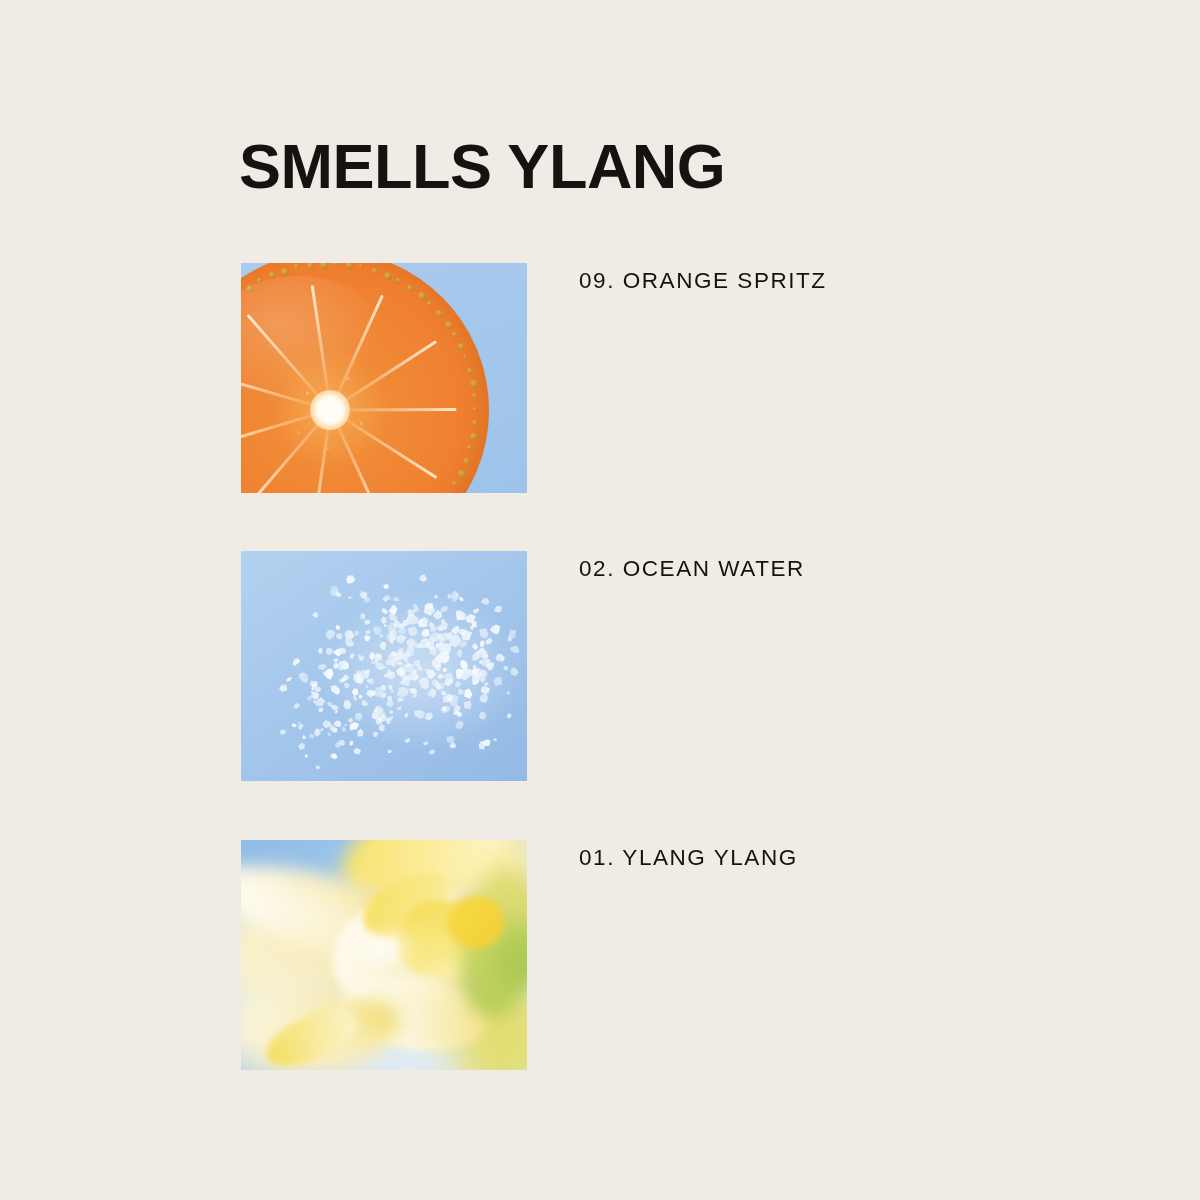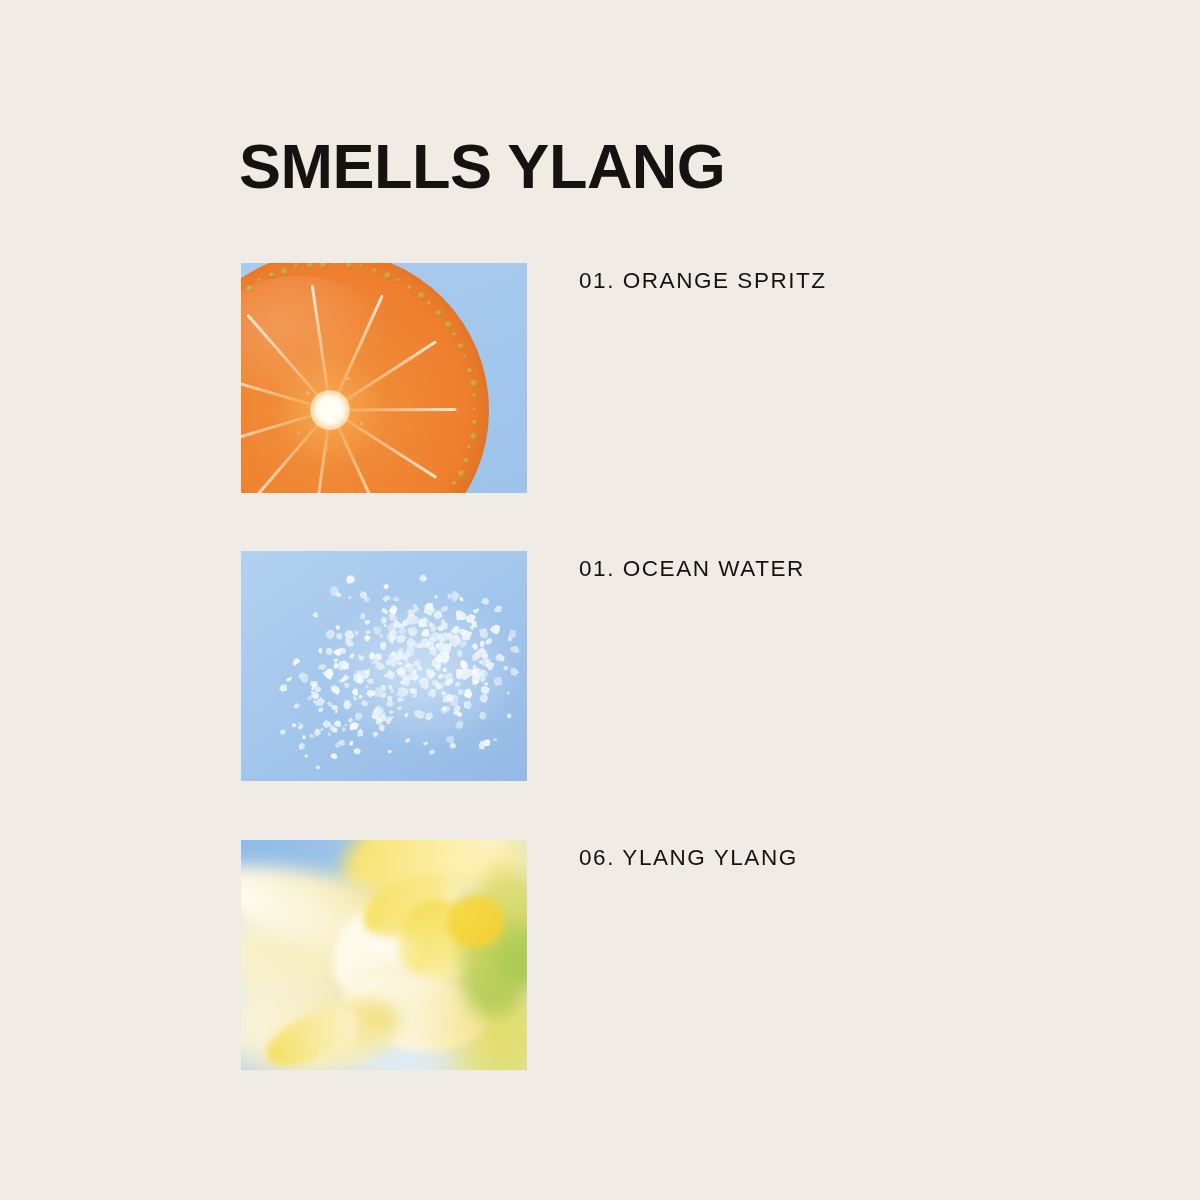--- a/index.html
+++ b/index.html
@@ -275,21 +275,21 @@
               <div class="orange-seg" style="transform: rotate(237.091deg);"></div>
               <div class="orange-seg" style="transform: rotate(269.818deg);"></div>
               <div class="orange-seg" style="transform: rotate(302.545deg);"></div>
               <div class="orange-seg" style="transform: rotate(335.273deg);"></div>
             </div>
           <div class="orange-pulp"></div>
           <div class="orange-core"></div>
           <div class="orange-gloss"></div>
         </div>
       </div>
-      <div class="ingredient-label">01. ORANGE SPRITZ</div>
+      <div class="ingredient-label">09. ORANGE SPRITZ</div>
     </div>
 
     <div class="ingredient-row row-2">
       <div class="thumb">
         <div class="salt-scene"></div>
         <div class="salt-haze"></div>
         <div id="saltGrains" style="position:absolute;inset:0;">
             <div class="salt-grain" style="left: 200.908px; top: 143.236px; width: 9.26616px; height: 10.404px; transform: rotate(253.017deg); clip-path: polygon(88.5% 51%, 67.2% 82.7%, 22.1% 87.3%, 12.3% 45.1%, 34.9% 9.7%, 91.6% 23.1%); opacity: 0.82; filter: blur(0.46px); background: linear-gradient(135deg, rgb(247, 251, 255), rgb(217, 233, 248));"></div>
             <div class="salt-grain" style="left: 91.2846px; top: 111.052px; width: 7.95095px; height: 7.72332px; transform: rotate(115.437deg); clip-path: polygon(95.2% 63.9%, 46.1% 83.9%, 6.5% 69.2%, 27.5% 19.8%, 69.5% 21.8%); opacity: 0.91; filter: blur(0.9px); background: linear-gradient(135deg, rgb(255, 255, 255), rgb(234, 244, 253));"></div>
             <div class="salt-grain" style="left: 147.595px; top: 164.958px; width: 5.49438px; height: 4.007px; transform: rotate(123.497deg); clip-path: polygon(83.3% 64.7%, 46.4% 91.2%, 16.4% 55.9%, 18.2% 24.9%, 73.8% 23.9%); opacity: 0.69; filter: blur(0.48px); background: linear-gradient(135deg, rgb(255, 255, 255), rgb(234, 244, 253));"></div>
@@ -627,21 +627,21 @@
             <div class="salt-grain" style="left: 229.573px; top: 116.445px; width: 8.43394px; height: 9.21904px; transform: rotate(284.365deg); clip-path: polygon(88.2% 64.3%, 72.6% 89.9%, 29.8% 81.1%, 10.6% 36.3%, 44.2% 7.2%, 75.5% 23.6%); opacity: 0.99; filter: blur(0.75px); background: linear-gradient(135deg, rgb(255, 255, 255), rgb(234, 244, 253));"></div>
             <div class="salt-grain" style="left: 207.846px; top: 190.514px; width: 7.79308px; height: 6.92303px; transform: rotate(63.1336deg); clip-path: polygon(87.6% 64.8%, 62.9% 97.7%, 33.3% 96.1%, 7.8% 54%, 22.9% 21.6%, 49.8% 11.1%, 83.9% 16%); opacity: 0.78; filter: blur(0.58px); background: linear-gradient(135deg, rgb(255, 255, 255), rgb(234, 244, 253));"></div>
             <div class="salt-grain" style="left: 252.152px; top: 185.869px; width: 4.84146px; height: 5.32936px; transform: rotate(283.472deg); clip-path: polygon(88.5% 59%, 47.6% 88.2%, 12.3% 58.2%, 24.5% 7.2%, 66.4% 17.2%); opacity: 0.63; filter: blur(0.8px); background: linear-gradient(135deg, rgb(255, 255, 255), rgb(234, 244, 253));"></div>
             <div class="salt-grain" style="left: 237.91px; top: 126.022px; width: 6.07649px; height: 4.00643px; transform: rotate(130.905deg); clip-path: polygon(85.2% 50.9%, 59.3% 90.4%, 11% 75.3%, 1% 43.4%, 30.6% 16.4%, 87.5% 17.3%); opacity: 0.77; filter: blur(0.78px); background: linear-gradient(135deg, rgb(247, 251, 255), rgb(217, 233, 248));"></div>
             <div class="salt-grain" style="left: 204.061px; top: 183.612px; width: 10.8266px; height: 8.94915px; transform: rotate(345.187deg); clip-path: polygon(85.1% 68.2%, 68% 90.9%, 24.8% 83.5%, 14.8% 62.7%, 16.7% 15.8%, 59.1% 12.3%, 84% 21.7%); opacity: 0.56; filter: blur(0.6px); background: linear-gradient(135deg, rgb(247, 251, 255), rgb(217, 233, 248));"></div>
             <div class="salt-grain" style="left: 200.63px; top: 116.459px; width: 5.63781px; height: 6.25156px; transform: rotate(75.3292deg); clip-path: polygon(88.5% 57.2%, 57.9% 88.2%, 8.4% 71.3%, 21.8% 14.3%, 77.7% 23.4%); opacity: 0.91; filter: blur(0.52px); background: linear-gradient(135deg, rgb(255, 255, 255), rgb(234, 244, 253));"></div>
             <div class="salt-grain" style="left: 264.661px; top: 161.858px; width: 6.41613px; height: 5.74531px; transform: rotate(103.994deg); clip-path: polygon(95.9% 53.5%, 66.2% 94.3%, 25.2% 79.4%, 6.4% 69.7%, 24.3% 14.4%, 57% 9.1%, 82.8% 30.8%); opacity: 0.8; filter: blur(0.82px); background: linear-gradient(135deg, rgb(255, 255, 255), rgb(234, 244, 253));"></div>
             <div class="salt-grain" style="left: 236.704px; top: 140.526px; width: 11.0967px; height: 12.5272px; transform: rotate(214.851deg); clip-path: polygon(86.7% 55.4%, 54.6% 96.8%, 16.1% 71.2%, 9.1% 28.1%, 39% 17.1%, 73.3% 21.1%); opacity: 0.8; filter: blur(0.35px); background: linear-gradient(135deg, rgb(247, 251, 255), rgb(217, 233, 248));"></div>
           </div>
       </div>
-      <div class="ingredient-label">01. OCEAN WATER</div>
+      <div class="ingredient-label">02. OCEAN WATER</div>
     </div>
 
     <div class="ingredient-row row-3">
       <div class="thumb">
         <div class="flower-scene">
 
           <div class="fl fl-soft" style="left:-46px; top:56px; width:190px; height:118px; background:linear-gradient(120deg,#fbf4d6,#f6e9b0);"></div>
           <div class="fl fl-soft" style="left:-30px; top:132px; width:170px; height:110px; background:linear-gradient(110deg,#fdfaea,#f2e3a8);"></div>
           <div class="fl fl-soft" style="left:150px; top:-26px; width:150px; height:92px; background:linear-gradient(150deg,#f6e174,#fdf3bd);"></div>
           <div class="fl fl-soft" style="left:206px; top:140px; width:110px; height:120px; background:linear-gradient(150deg,#eddc6a,#d9e07a);"></div>
@@ -660,17 +660,17 @@
           <div class="fl fl-sharp" style="left:22px; top:176px; width:96px; height:44px; border-radius:60% 40% 50% 50%; transform:rotate(-22deg); background:linear-gradient(90deg,#f4df62,#fbf2c4);"></div>
 
           <div class="fl" style="left:222px; top:28px; width:78px; height:150px; border-radius:40% 60% 45% 55%; transform:rotate(14deg); background:linear-gradient(160deg,#e9e07e,#c9d463 55%,#aecb55);"></div>
           <div class="fl" style="left:246px; top:84px; width:56px; height:60px; border-radius:50%; background:linear-gradient(140deg,#c2d45f,#9fc44e);"></div>
           <div class="fl fl-sharp" style="left:206px; top:56px; width:56px; height:52px; border-radius:52% 48% 46% 54%; transform:rotate(-10deg); background:linear-gradient(140deg,#f6db4a,#f2cf33);"></div>
 
           <div class="fl" style="left:112px; top:88px; width:70px; height:40px; background:radial-gradient(ellipse,rgba(255,255,255,0.85),rgba(255,255,255,0) 70%);"></div>
           <div class="fl fl-soft" style="left:60px; top:186px; width:190px; height:70px; background:radial-gradient(ellipse,rgba(255,255,255,0.75),rgba(255,255,255,0) 72%);"></div>
         </div>
       </div>
-      <div class="ingredient-label">06. YLANG YLANG</div>
+      <div class="ingredient-label">01. YLANG YLANG</div>
     </div>
 
   </div>
 </div>
 
 </body></html>

